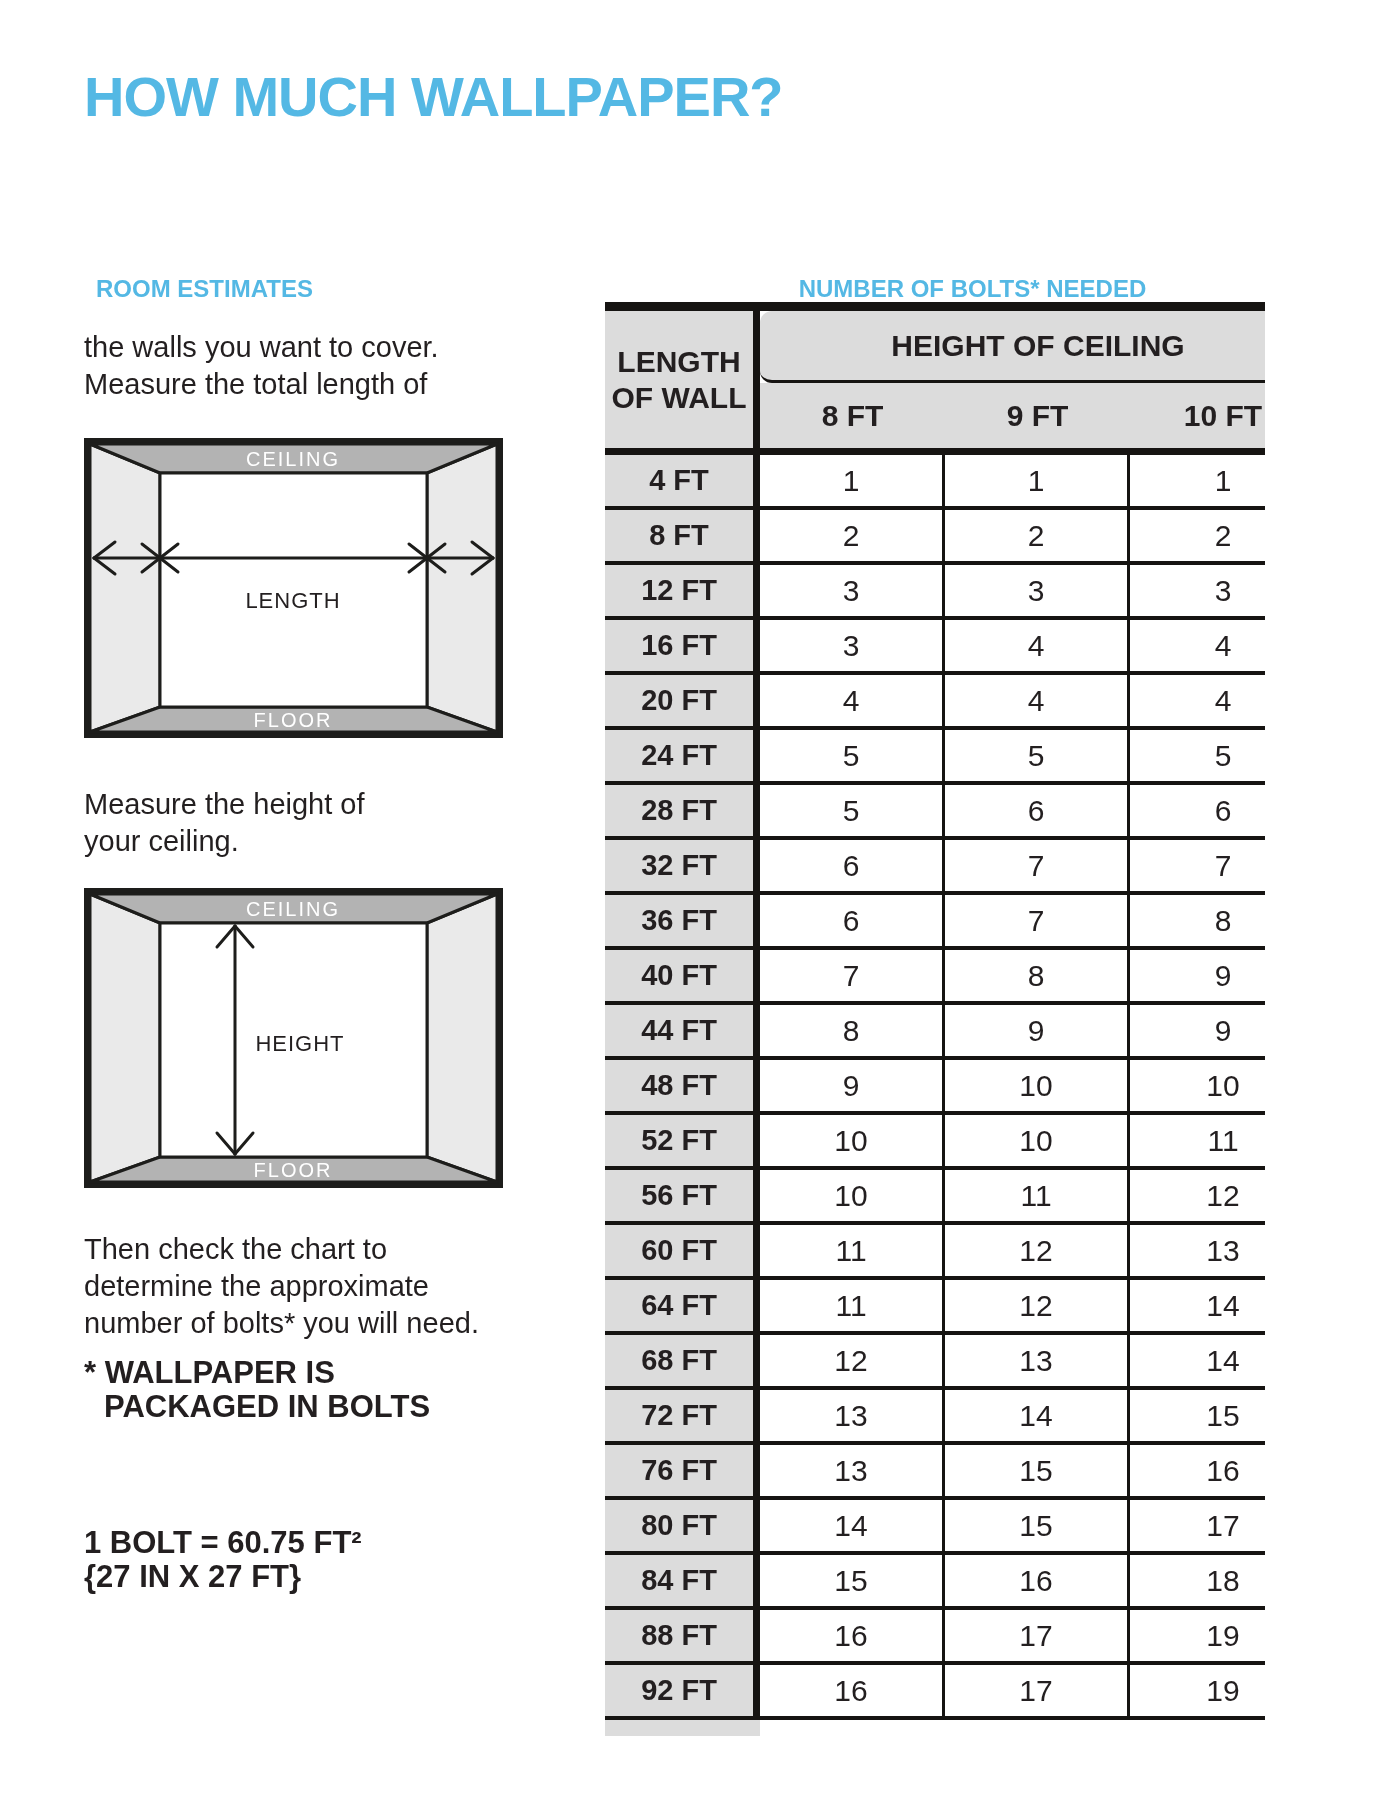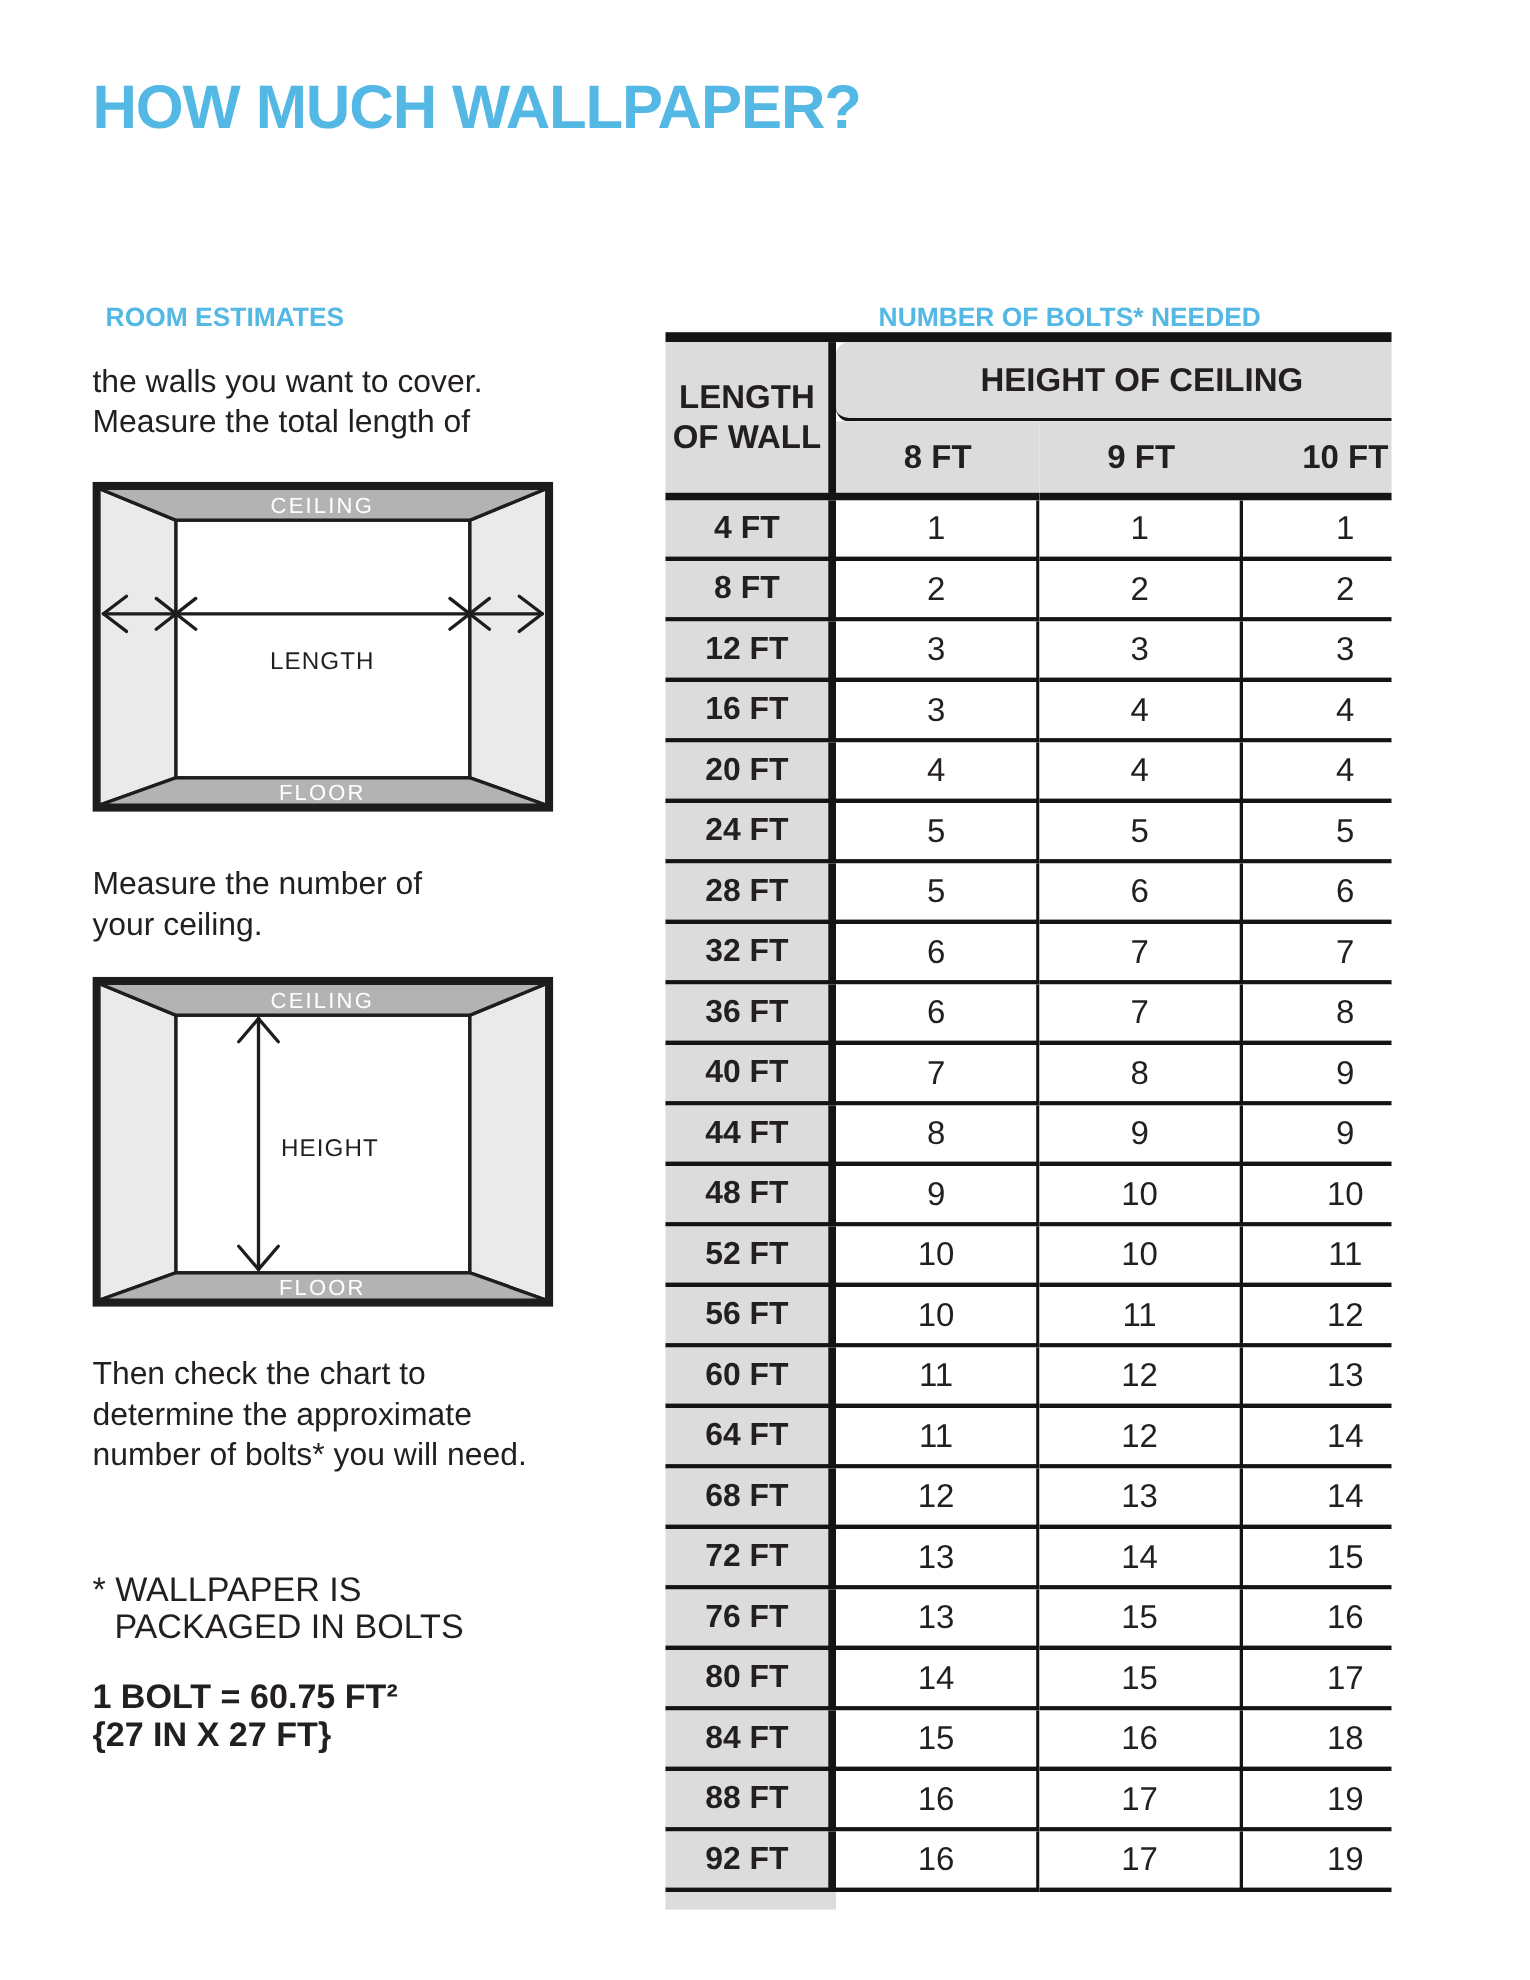--- a/index.html
+++ b/index.html
@@ -18,21 +18,21 @@
     margin:12px; font-size:24px; font-weight:bold; color:#54b8e4; white-space:nowrap;
   }
   .room-estimates-heading { left:84px; top:263px; }
   .bolts-heading { left:605px; top:263px; width:711px; text-align:center; }
 
   
   .para { font-size:29px; line-height:37px; color:#231f20; }
   .para-1 { left:84px; top:329px; }
   .para-2 { left:84px; top:786px; }
   .para-3 { left:84px; top:1231px; }
-  .footnote { left:84px; top:1428px; font-size:31px; line-height:34px; font-weight:normal; }
+  .footnote { left:84px; top:1356px; font-size:31px; line-height:34px; font-weight:bold; }
   .footnote .indent { padding-left:20px; }
   .bolt-info { left:84px; top:1526px; font-size:31px; line-height:34px; font-weight:bold; }
 
   
   .diagram-1 { left:84px; top:438px; }
   .diagram-2 { left:84px; top:888px; }
   svg .outer-box { fill:#ffffff; stroke:#1d1d1b; stroke-width:6; }
   svg .face-dark { fill:#b3b3b3; stroke:#1d1d1b; stroke-width:3; stroke-linejoin:miter; }
   svg .face-light { fill:#eaeaea; stroke:#1d1d1b; stroke-width:3; stroke-linejoin:miter; }
   svg .back-wall { fill:#ffffff; stroke:#1d1d1b; stroke-width:3; }
@@ -110,21 +110,21 @@
       <line x1="409" y1="120" x2="388" y2="136"></line>
       <line x1="58" y1="106" x2="94" y2="134"></line>
       <line x1="58" y1="134" x2="94" y2="106"></line>
       <line x1="325" y1="106" x2="361" y2="134"></line>
       <line x1="325" y1="134" x2="361" y2="106"></line>
     </g>
     <text class="measure-label" x="209" y="170">LENGTH</text>
   </svg>
 
   <div class="abs para para-2">
-    <div>Measure the number of</div>
+    <div>Measure the height of</div>
     <div>your ceiling.</div>
   </div>
 
   <svg class="abs diagram-2" width="419" height="300" viewBox="0 0 419 300">
     <rect class="outer-box" x="3" y="3" width="413" height="294"></rect>
     <polygon class="face-light" points="6,6 76,35 76,269 6,294"></polygon>
     <polygon class="face-light" points="413,6 343,35 343,269 413,294"></polygon>
     <polygon class="face-dark" points="6,6 413,6 343,35 76,35"></polygon>
     <polygon class="face-dark" points="6,294 76,269 343,269 413,294"></polygon>
     <rect class="back-wall" x="76" y="35" width="267" height="234"></rect>

